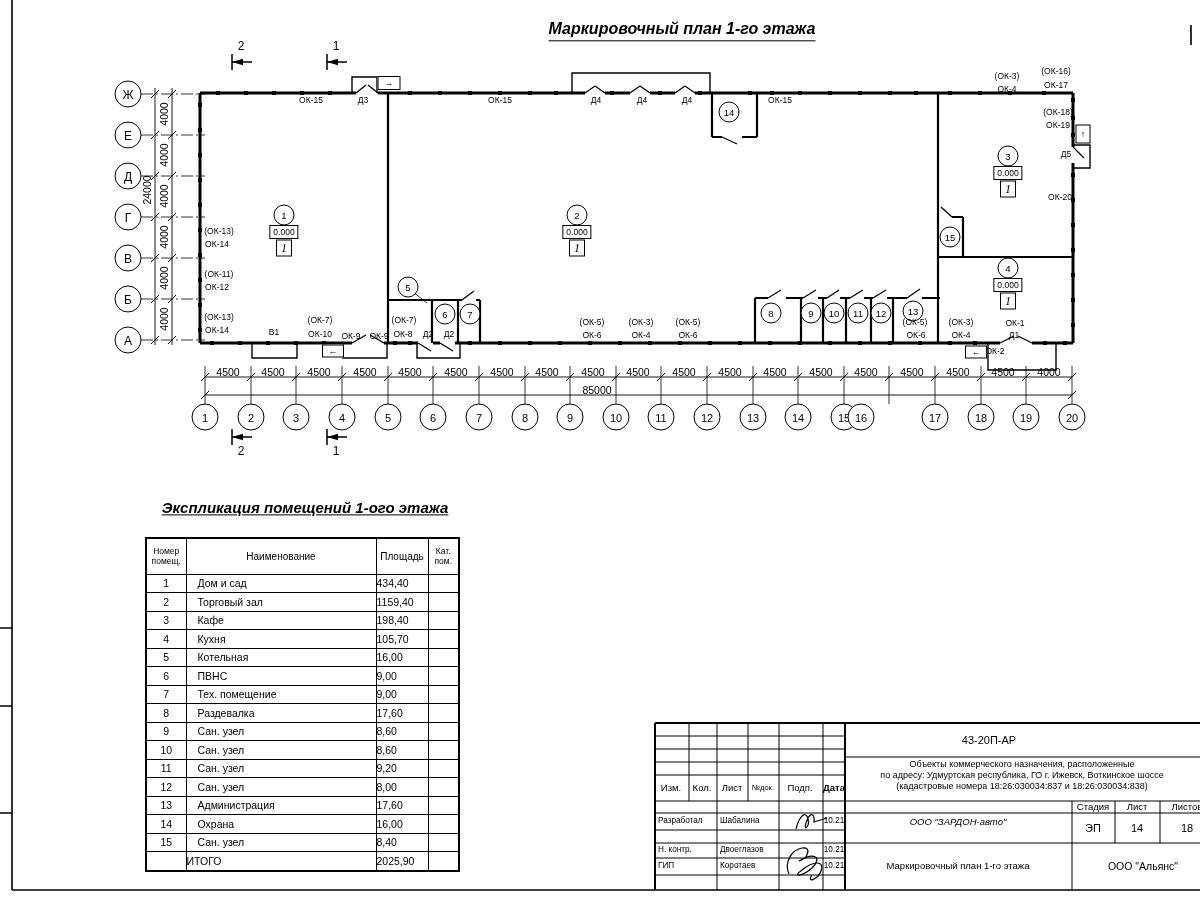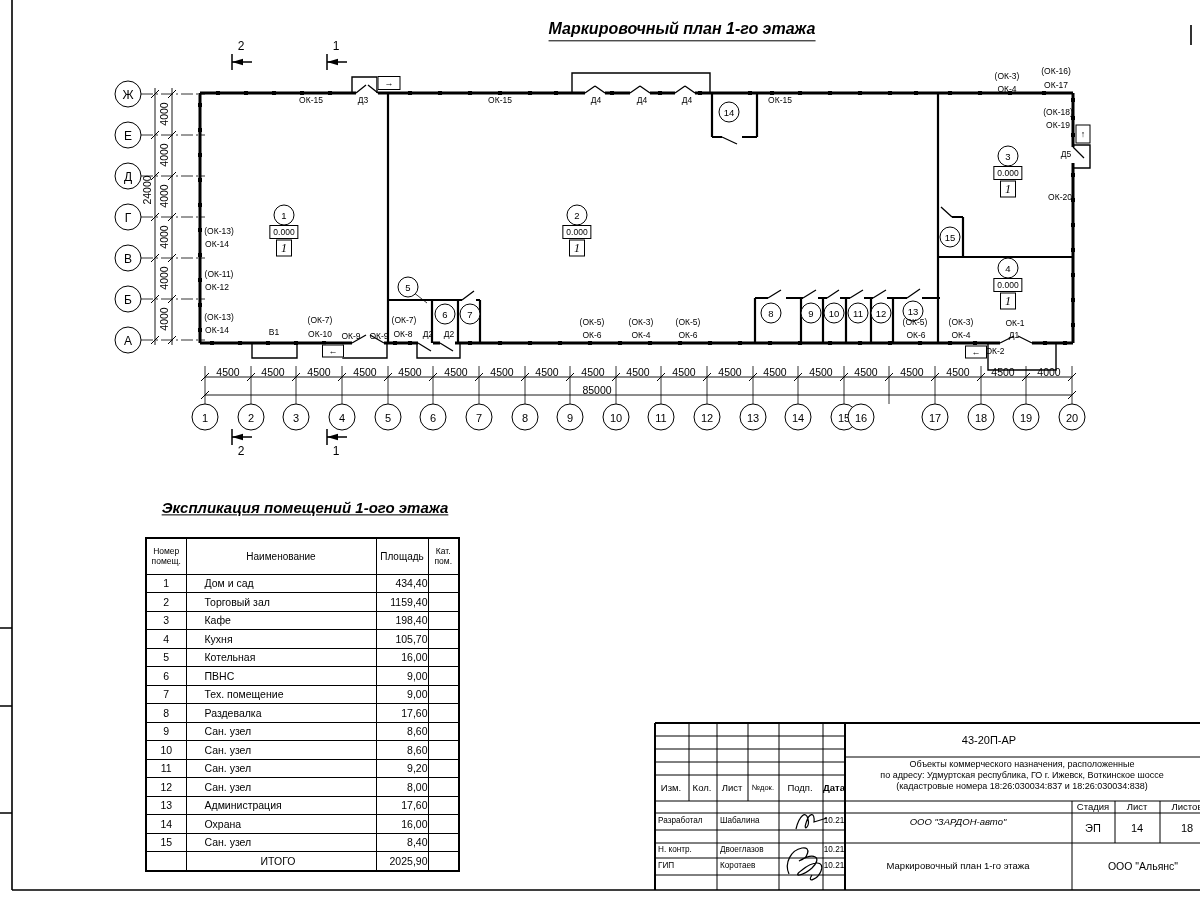--- a/index.html
+++ b/index.html
@@ -30,23 +30,23 @@
   .tbs{font-size:8.2px;}
   .tbb{font-size:11px;}
   .tbi{font-size:9.5px;font-style:italic;}
   #expl{position:absolute;left:145px;top:537px;border-collapse:collapse;table-layout:fixed;
         border:2px solid #000;}
   #expl td,#expl th{border:1px solid #000;padding:0;font-weight:normal;overflow:hidden;}
   #expl th{font-size:8.5px;}
   #expl .h-name,#expl .h-area{font-size:10px;}
   #expl td{font-size:10.5px;height:17.5px;}
   #expl .c-num{text-align:center;}
-  #expl .c-name{text-align:left;padding-left:18px;}
-  #expl .c-area{text-align:right;}
-  #expl .c-tot{text-align:center;padding-right:6px;}
+  #expl .c-name{text-align:left;padding-left:11px;}
+  #expl .c-area{text-align:left;}
+  #expl .c-tot{text-align:left;padding-right:6px;}
 </style>
 </head>
 <body>
 
 <div id="sheet">
 
   <svg id="lines" width="1200" height="900">
 
     <path d="M12,0 V890 M12,890 H1200 M0,628 H12 M0,706 H12 M0,813 H12 M1191,25 V45" stroke="#000" stroke-width="1.6" fill="none"></path>
 

